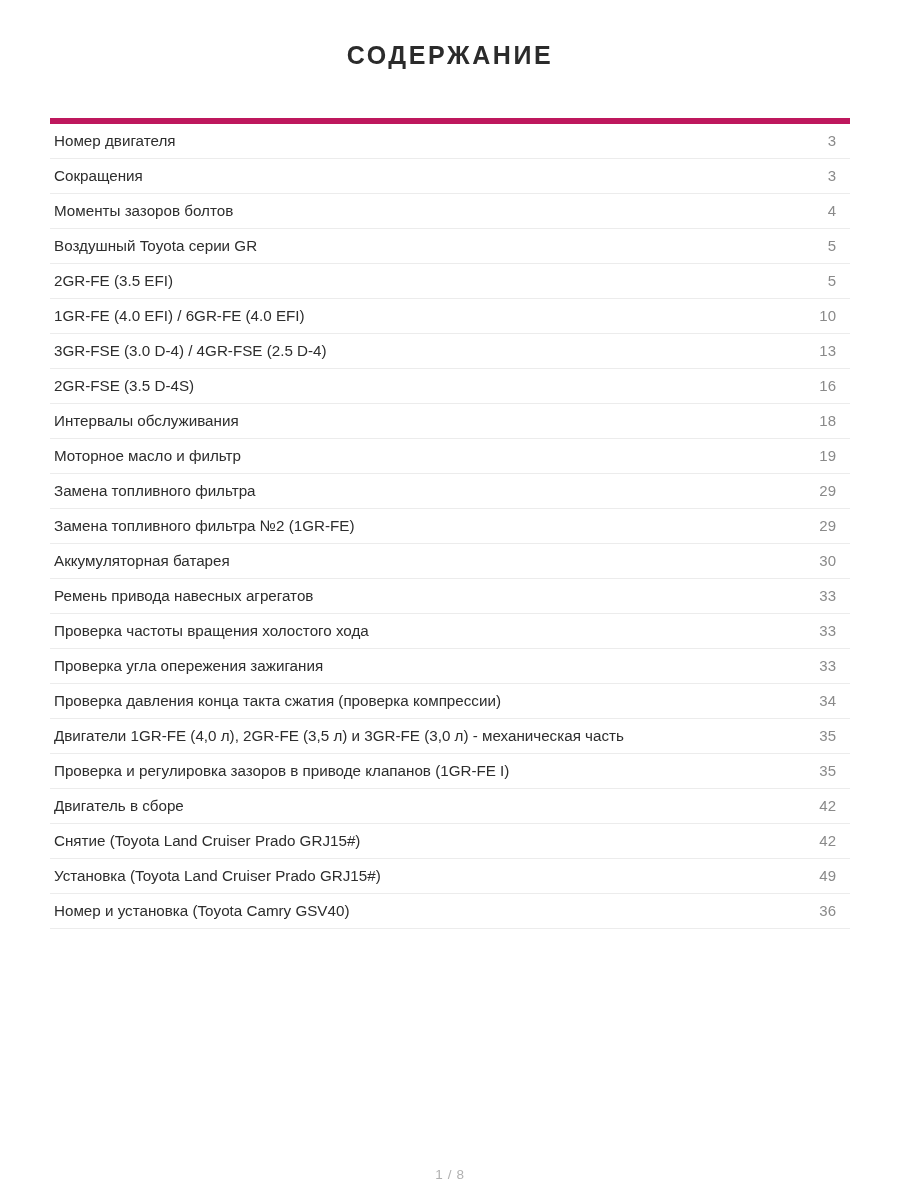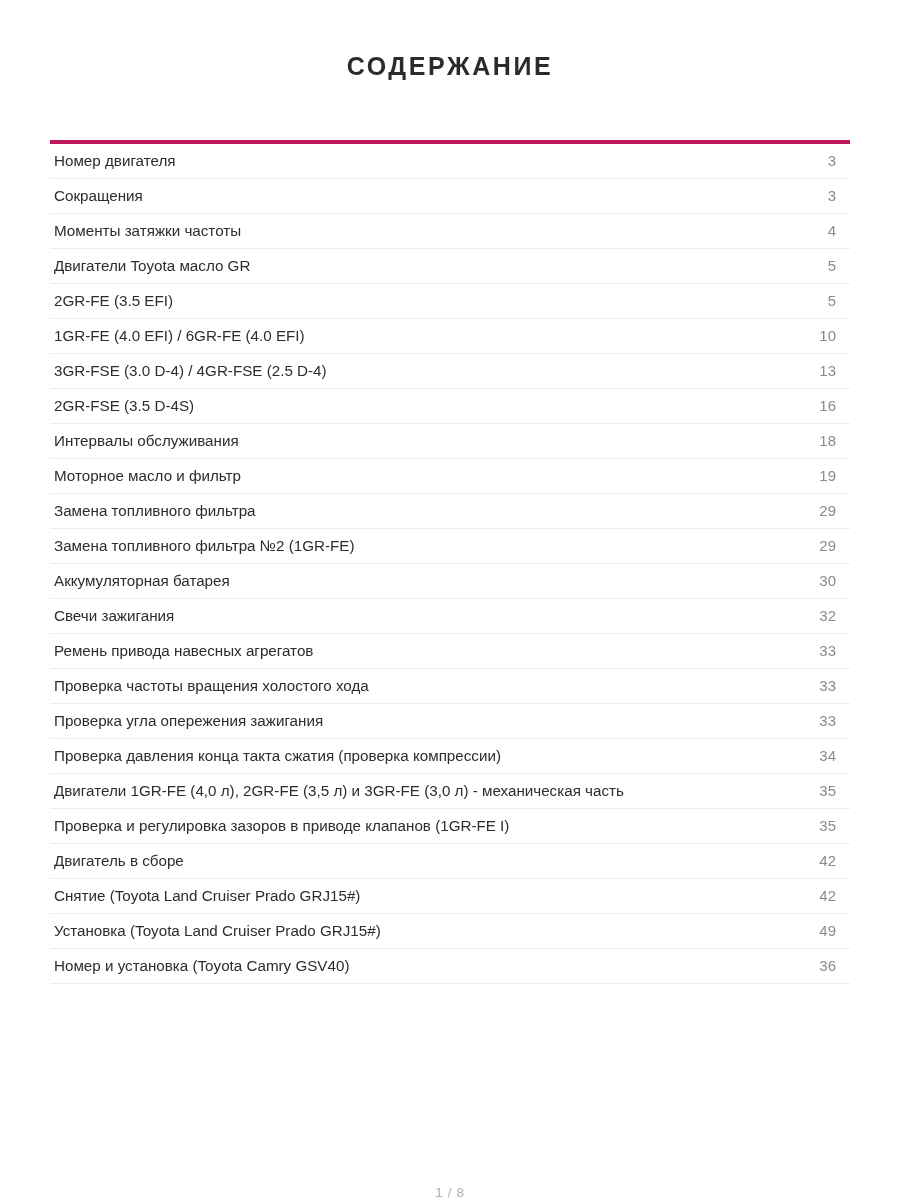--- a/index.html
+++ b/index.html
@@ -23,34 +23,34 @@
     box-sizing: border-box;
     display: flex;
     flex-direction: column;
   }
   .doc-title {
     text-align: center;
     font-size: 25px;
     font-weight: bold;
     letter-spacing: 2.6px;
     color: #2b2b2b;
-    margin: 12px;
+    margin: 1px;
     padding-top: 41px;
     padding-bottom: 0;
     line-height: 1.1;
     text-transform: uppercase;
   }
   .toc-wrap {
     margin: 0 50px;
     padding-top: 47px;
   }
   .toc {
     width: 800px;
     border-collapse: collapse;
-    border-top: 4px solid #be185d;
+    border-top: 6px solid #be185d;
   }
   .toc tr {
     height: 34px;
   }
   .toc td {
     border-bottom: 1px solid #ececec;
     padding: 0;
     vertical-align: middle;
     font-size: 15.2px;
     line-height: 34px;
@@ -68,21 +68,21 @@
     color: #8a8a8a;
     font-size: 15px;
   }
   .footer {
     position: absolute;
     left: 0;
     right: 0;
     bottom: 0;
     height: 52px;
     display: flex;
-    align-items: flex-end;
+    align-items: center;
     justify-content: center;
     font-size: 13.5px;
     color: #b0b0b0;
     letter-spacing: 0.6px;
   }
 </style>
 </head>
 <body>
 
 <div class="page">
@@ -94,25 +94,25 @@
       <tbody id="toc-body">
           <tr class="toc-row">
             <td class="entry-title">Номер двигателя</td>
             <td class="entry-page">3</td>
           </tr>
           <tr class="toc-row">
             <td class="entry-title">Сокращения</td>
             <td class="entry-page">3</td>
           </tr>
           <tr class="toc-row">
-            <td class="entry-title">Моменты затяжки частоты</td>
+            <td class="entry-title">Моменты зазоров болтов</td>
             <td class="entry-page">4</td>
           </tr>
           <tr class="toc-row">
-            <td class="entry-title">Двигатели Toyota масло GR</td>
+            <td class="entry-title">Воздушный Toyota серии GR</td>
             <td class="entry-page">5</td>
           </tr>
           <tr class="toc-row">
             <td class="entry-title">2GR-FE (3.5 EFI)</td>
             <td class="entry-page">5</td>
           </tr>
           <tr class="toc-row">
             <td class="entry-title">1GR-FE (4.0 EFI) / 6GR-FE (4.0 EFI)</td>
             <td class="entry-page">10</td>
           </tr>
@@ -136,24 +136,20 @@
             <td class="entry-title">Замена топливного фильтра</td>
             <td class="entry-page">29</td>
           </tr>
           <tr class="toc-row">
             <td class="entry-title">Замена топливного фильтра №2 (1GR-FE)</td>
             <td class="entry-page">29</td>
           </tr>
           <tr class="toc-row">
             <td class="entry-title">Аккумуляторная батарея</td>
             <td class="entry-page">30</td>
-          </tr>
-          <tr class="toc-row">
-            <td class="entry-title">Свечи зажигания</td>
-            <td class="entry-page">32</td>
           </tr>
           <tr class="toc-row">
             <td class="entry-title">Ремень привода навесных агрегатов</td>
             <td class="entry-page">33</td>
           </tr>
           <tr class="toc-row">
             <td class="entry-title">Проверка частоты вращения холостого хода</td>
             <td class="entry-page">33</td>
           </tr>
           <tr class="toc-row">

